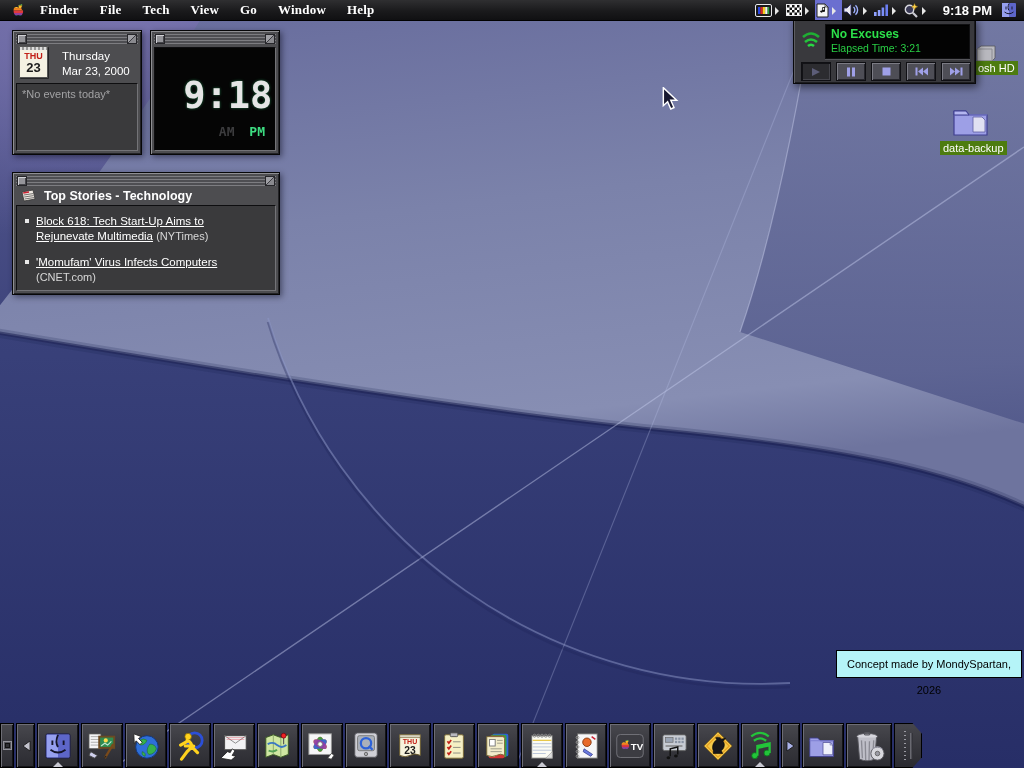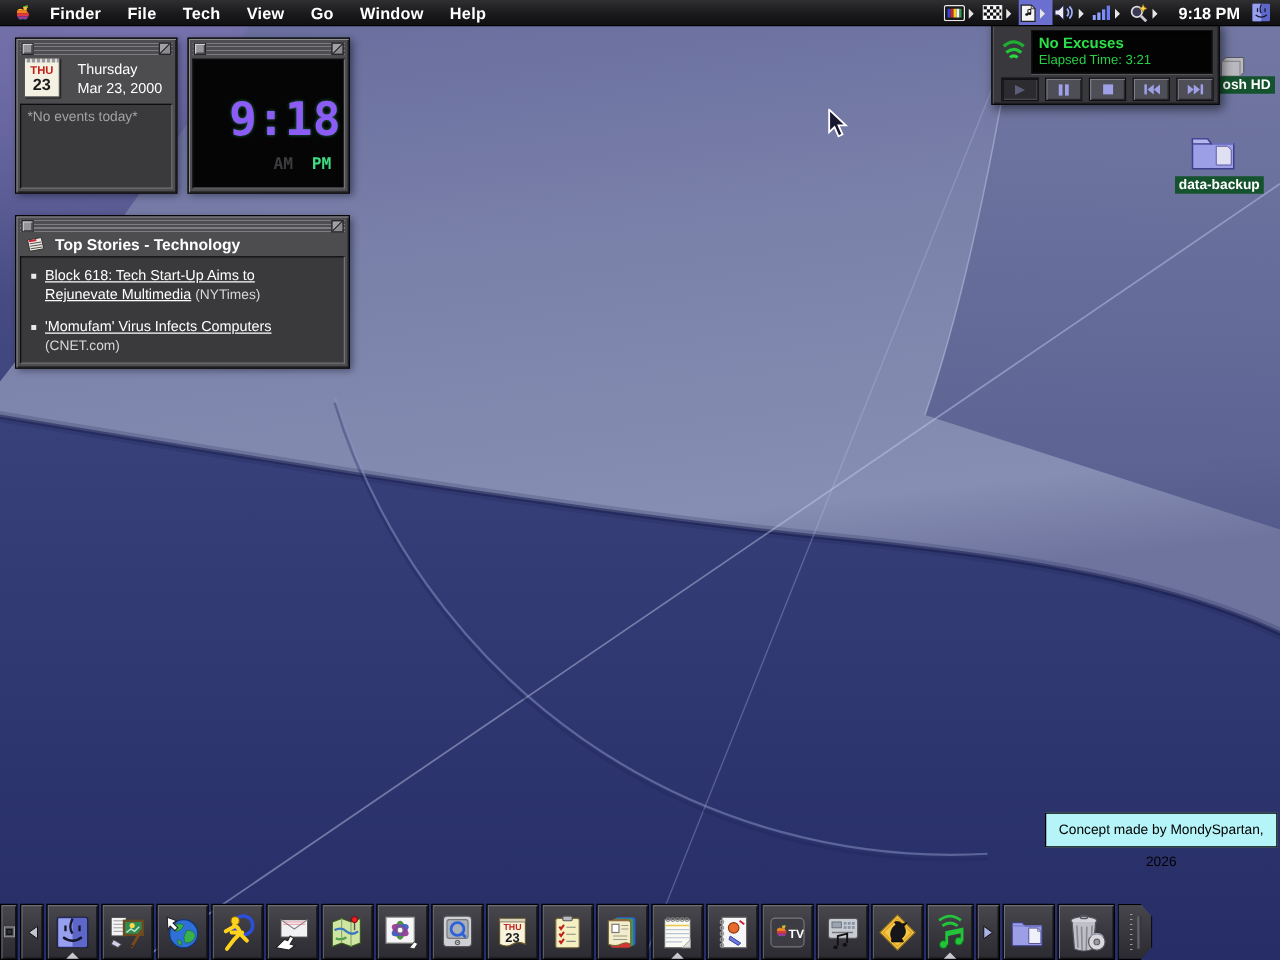--- a/index.html
+++ b/index.html
@@ -6,21 +6,21 @@
   .screen{position:relative;width:1024px;height:768px;overflow:hidden;
           font-family:"Liberation Sans",sans-serif;-webkit-font-smoothing:none;}
   .wallpaper{position:absolute;inset:0;}
 
   
   .menubar{position:absolute;left:0;top:0;width:1024px;height:20px;
            background:linear-gradient(180deg,#2f2f31 0,#1a1a1c 55%,#101012 100%);
            border-bottom:1px solid #000;display:flex;align-items:center;color:#fff;
            font-size:13px;font-weight:bold;z-index:50;}
   .apple{margin:0 14px 0 12px;display:flex;align-items:center;}
-  .menu-item{margin-right:21px;letter-spacing:.2px;cursor:default;}
+  .menu-item{margin-right:21px;letter-spacing:.2px;cursor:default;font-family:Liberation Serif, serif;}
   .menu-status{position:absolute;right:0;top:0;height:20px;display:flex;align-items:center;}
   .extra{display:flex;align-items:center;height:20px;padding:0 1px;}
   .extra svg{display:block;}
   .caret{width:0;height:0;border-left:4px solid #e6e6e6;border-top:4px solid transparent;
          border-bottom:4px solid transparent;margin:1px 5px 0 3px;}
   .extra.hl{background:#6b6fd0;}
   .mb-time{margin:0 9px 0 11px;font-size:13px;}
   .mb-appicon{margin-right:7px;display:flex;}
 
   
@@ -48,21 +48,21 @@
   .cal-events{position:absolute;left:3px;right:3px;top:52px;bottom:3px;color:#a2a2a4;
               font-size:11px;padding:4px 5px;}
 
   
   .w-clock{left:150px;top:30px;width:130px;height:125px;}
   .clock-face{position:absolute;left:3px;right:3px;top:16px;bottom:3px;background:#050505;
               border:1px solid;border-color:#0e0e10 #737377 #737377 #0e0e10;}
   .digits{position:absolute;left:6px;top:26px;font-family:"DejaVu Sans Mono",monospace;
           font-weight:bold;font-size:37px;letter-spacing:0;white-space:pre;}
   .digits .ghost{color:#1f2d22;}
-  .digits .lit{position:absolute;left:0;top:0;color:#8b5cf6;text-shadow:0 0 3px rgba(60,240,140,.45);}
+  .digits .lit{position:absolute;left:0;top:0;color:#e5e5e5;text-shadow:0 0 3px rgba(60,240,140,.45);}
   .ampm{position:absolute;right:10px;top:76px;font-family:"DejaVu Sans Mono",monospace;
         font-weight:bold;font-size:13px;}
   .ampm .am{color:#3c3c3e;margin-right:7px;}
   .ampm .pm{color:#3ddc81;}
 
   
   .w-news{left:12px;top:172px;width:268px;height:123px;}
   .news-head{display:flex;align-items:center;color:#fff;font-size:12.5px;font-weight:bold;
              margin:2px 2px 3px 4px;height:15px;}
   .news-head svg{margin-right:7px;}
@@ -83,22 +83,22 @@
   .p-elapsed{position:absolute;left:5px;top:17px;color:#29cf45;font-size:10.5px;}
   .p-arcs{position:absolute;left:6px;top:11px;}
   .p-buttons{position:absolute;left:7px;top:43px;display:flex;gap:5px;}
   .pbtn{width:28px;height:17px;background:#4e4e56;border:1px solid #101014;
         box-shadow:inset 1px 1px 0 #7b7b84,inset -1px -1px 0 #26262c;
         display:flex;align-items:center;justify-content:center;cursor:pointer;}
   .pbtn svg{display:block;}
   .pbtn.pressed{background:#2c2c30;box-shadow:inset 1px 1px 0 #121216,inset -1px -1px 0 #45454c;}
 
   
-  .icon-label{position:absolute;background:#14532d;color:#fff;font-size:11px;padding:0 3px;
-              line-height:14px;white-space:nowrap;z-index:25;font-weight:bold;}
+  .icon-label{position:absolute;background:#4d7c0f;color:#fff;font-size:11px;padding:0 3px;
+              line-height:14px;white-space:nowrap;z-index:25;}
   .hd-sliver{position:absolute;left:976px;top:45px;z-index:24;}
   .folder-icon{position:absolute;left:951px;top:103px;z-index:24;cursor:pointer;}
 
   
   .tooltip{position:absolute;left:836px;top:650px;width:184px;height:26px;background:#b5f4f8;
            border:1px solid #000;color:#000;font-size:11px;line-height:26px;text-align:center;
            z-index:40;}
 
   
   .cursor{position:absolute;left:661px;top:87px;z-index:99;pointer-events:none;}

